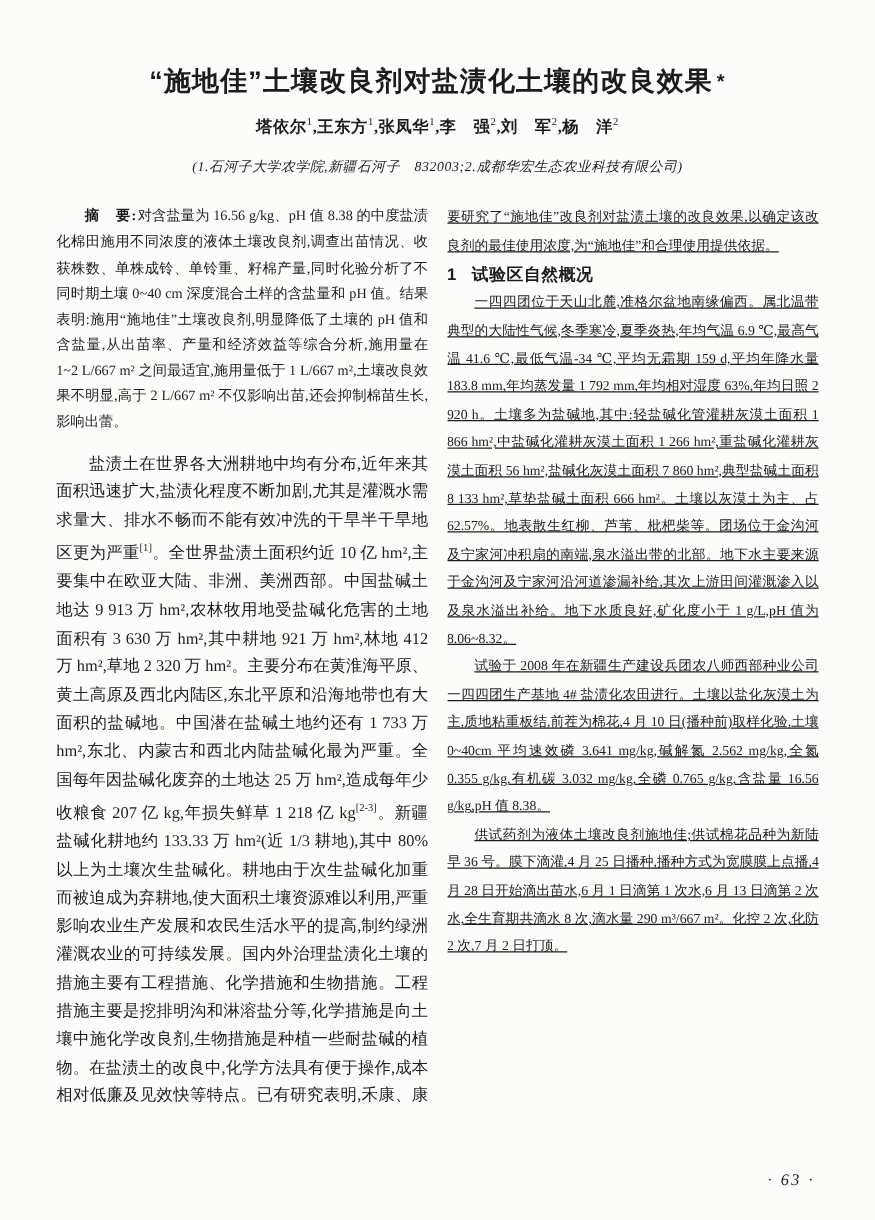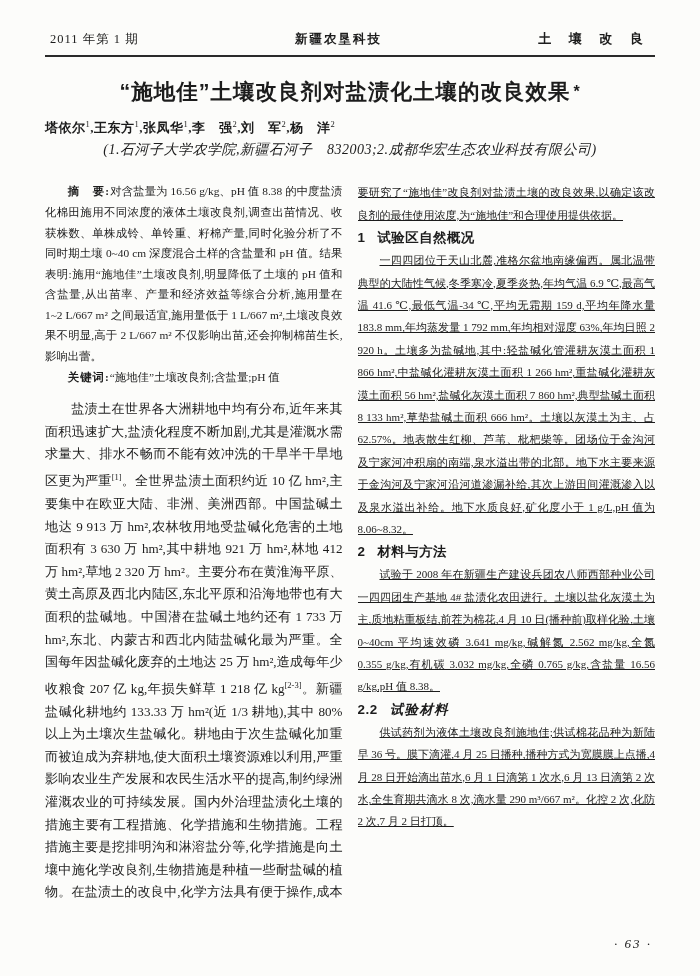--- a/index.html
+++ b/index.html
@@ -33,30 +33,30 @@
     margin:20px 0 0 0;
     text-align:center;
     font-size:21.5px;
     font-weight:bold;
     letter-spacing:1px;
     font-family:"Liberation Sans","DejaVu Sans",sans-serif;
   }
   .title .marker{font-size:16px;vertical-align:2px;margin-left:3px;}
   .authors{
     margin-top:13px;
-    text-align:left;
+    text-align:center;
     font-size:13px;
     font-weight:bold;
     letter-spacing:.5px;
   }
   .authors sup{font-size:8.5px;font-weight:normal;}
   .affiliation{
-    margin-top:4px;
+    margin-top:16px;
     text-align:center;
-    font-size:14px;
+    font-size:11px;
     font-style:italic;
     letter-spacing:.5px;
   }
   
   .columns{
     display:flex;
     gap:15px;
     margin-top:22px;
     height:726px;
   }
@@ -117,52 +117,44 @@
     font-size:13px;
     letter-spacing:2px;
     font-style:italic;
   }
 </style>
 </head>
 <body>
 
 <div class="page">
 
-  <div class="running-head">
-    <span class="issue">2011 年第 1 期</span>
-    <span class="journal">新疆农垦科技</span>
-    <span class="section">土 壤 改 良</span>
-  </div>
 
   <h1 class="title"><span>“施地佳”土壤改良剂对盐渍化土壤的改良效果</span><span class="marker">*</span></h1>
 
   <div class="authors"><span>塔依尔</span><sup>1</sup><span>,王东方</span><sup>1</sup><span>,张凤华</span><sup>1</sup><span>,李　强</span><sup>2</sup><span>,刘　军</span><sup>2</sup><span>,杨　洋</span><sup>2</sup></div>
 
   <div class="affiliation">(1.石河子大学农学院,新疆石河子　832003;2.成都华宏生态农业科技有限公司)</div>
 
   <div class="columns">
 
     <div class="col col-left">
       <p class="abstract"><b>摘　要:</b><span>对含盐量为 16.56 g/kg、pH 值 8.38 的中度盐渍化棉田施用不同浓度的液体土壤改良剂,调查出苗情况、收获株数、单株成铃、单铃重、籽棉产量,同时化验分析了不同时期土壤 0~40 cm 深度混合土样的含盐量和 pH 值。结果表明:施用“施地佳”土壤改良剂,明显降低了土壤的 pH 值和含盐量,从出苗率、产量和经济效益等综合分析,施用量在 1~2 L/667 m² 之间最适宜,施用量低于 1 L/667 m²,土壤改良效果不明显,高于 2 L/667 m² 不仅影响出苗,还会抑制棉苗生长,影响出蕾。</span></p>
-      <p class="keywords"><b>关键词:</b><span>“施地佳”土壤改良剂;含盐量;pH 值</span></p>
 
       <p class="p-main"><span>盐渍土在世界各大洲耕地中均有分布,近年来其面积迅速扩大,盐渍化程度不断加剧,尤其是灌溉水需求量大、排水不畅而不能有效冲洗的干旱半干旱地区更为严重</span><sup>[1]</sup><span>。全世界盐渍土面积约近 10 亿 hm²,主要集中在欧亚大陆、非洲、美洲西部。中国盐碱土地达 9 913 万 hm²,农林牧用地受盐碱化危害的土地面积有 3 630 万 hm²,其中耕地 921 万 hm²,林地 412 万 hm²,草地 2 320 万 hm²。主要分布在黄淮海平原、黄土高原及西北内陆区,东北平原和沿海地带也有大面积的盐碱地。中国潜在盐碱土地约还有 1 733 万 hm²,东北、内蒙古和西北内陆盐碱化最为严重。全国每年因盐碱化废弃的土地达 25 万 hm²,造成每年少收粮食 207 亿 kg,年损失鲜草 1 218 亿 kg</span><sup>[2-3]</sup><span>。新疆盐碱化耕地约 133.33 万 hm²(近 1/3 耕地),其中 80%以上为土壤次生盐碱化。耕地由于次生盐碱化加重而被迫成为弃耕地,使大面积土壤资源难以利用,严重影响农业生产发展和农民生活水平的提高,制约绿洲灌溉农业的可持续发展。国内外治理盐渍化土壤的措施主要有工程措施、化学措施和生物措施。工程措施主要是挖排明沟和淋溶盐分等,化学措施是向土壤中施化学改良剂,生物措施是种植一些耐盐碱的植物。在盐渍土的改良中,化学方法具有便于操作,成本相对低廉及见效快等特点。已有研究表明,禾康、康地宝、施地佳、盐碱丰等液体化学改良剂在盐渍土改良中具有一定效果。本试验主</span></p>
 
     </div>
 
     <div class="col col-right">
       <p class="p-body">要研究了“施地佳”改良剂对盐渍土壤的改良效果,以确定该改良剂的最佳使用浓度,为“施地佳”和合理使用提供依据。</p>
 
       <div class="heading"><span class="h-no">1</span><span class="h-title">试验区自然概况</span></div>
       <p class="p-body indent">一四四团位于天山北麓,准格尔盆地南缘偏西。属北温带典型的大陆性气候,冬季寒冷,夏季炎热,年均气温 6.9 ℃,最高气温 41.6 ℃,最低气温-34 ℃,平均无霜期 159 d,平均年降水量 183.8 mm,年均蒸发量 1 792 mm,年均相对湿度 63%,年均日照 2 920 h。土壤多为盐碱地,其中:轻盐碱化管灌耕灰漠土面积 1 866 hm²,中盐碱化灌耕灰漠土面积 1 266 hm²,重盐碱化灌耕灰漠土面积 56 hm²,盐碱化灰漠土面积 7 860 hm²,典型盐碱土面积 8 133 hm²,草垫盐碱土面积 666 hm²。土壤以灰漠土为主、占 62.57%。地表散生红柳、芦苇、枇杷柴等。团场位于金沟河及宁家河冲积扇的南端,泉水溢出带的北部。地下水主要来源于金沟河及宁家河沿河道渗漏补给,其次上游田间灌溉渗入以及泉水溢出补给。地下水质良好,矿化度小于 1 g/L,pH 值为 8.06~8.32。</p>
 
-      <div class="heading"><span class="h-no">2</span><span class="h-title">材料与方法</span></div>
 
       <p class="p-body indent">试验于 2008 年在新疆生产建设兵团农八师西部种业公司一四四团生产基地 4# 盐渍化农田进行。土壤以盐化灰漠土为主,质地粘重板结,前茬为棉花,4 月 10 日(播种前)取样化验,土壤 0~40cm 平均速效磷 3.641 mg/kg,碱解氮 2.562 mg/kg,全氮 0.355 g/kg,有机碳 3.032 mg/kg,全磷 0.765 g/kg,含盐量 16.56 g/kg,pH 值 8.38。</p>
 
-      <div class="heading sub"><span class="h-no">2.2</span><span class="h-title">试验材料</span></div>
       <p class="p-body indent">供试药剂为液体土壤改良剂施地佳;供试棉花品种为新陆早 36 号。膜下滴灌,4 月 25 日播种,播种方式为宽膜膜上点播,4 月 28 日开始滴出苗水,6 月 1 日滴第 1 次水,6 月 13 日滴第 2 次水,全生育期共滴水 8 次,滴水量 290 m³/667 m²。化控 2 次,化防 2 次,7 月 2 日打顶。</p>
 
     </div>
   </div>
 
   <div class="page-number">· 63 ·</div>
 </div>
 
 </body></html>

